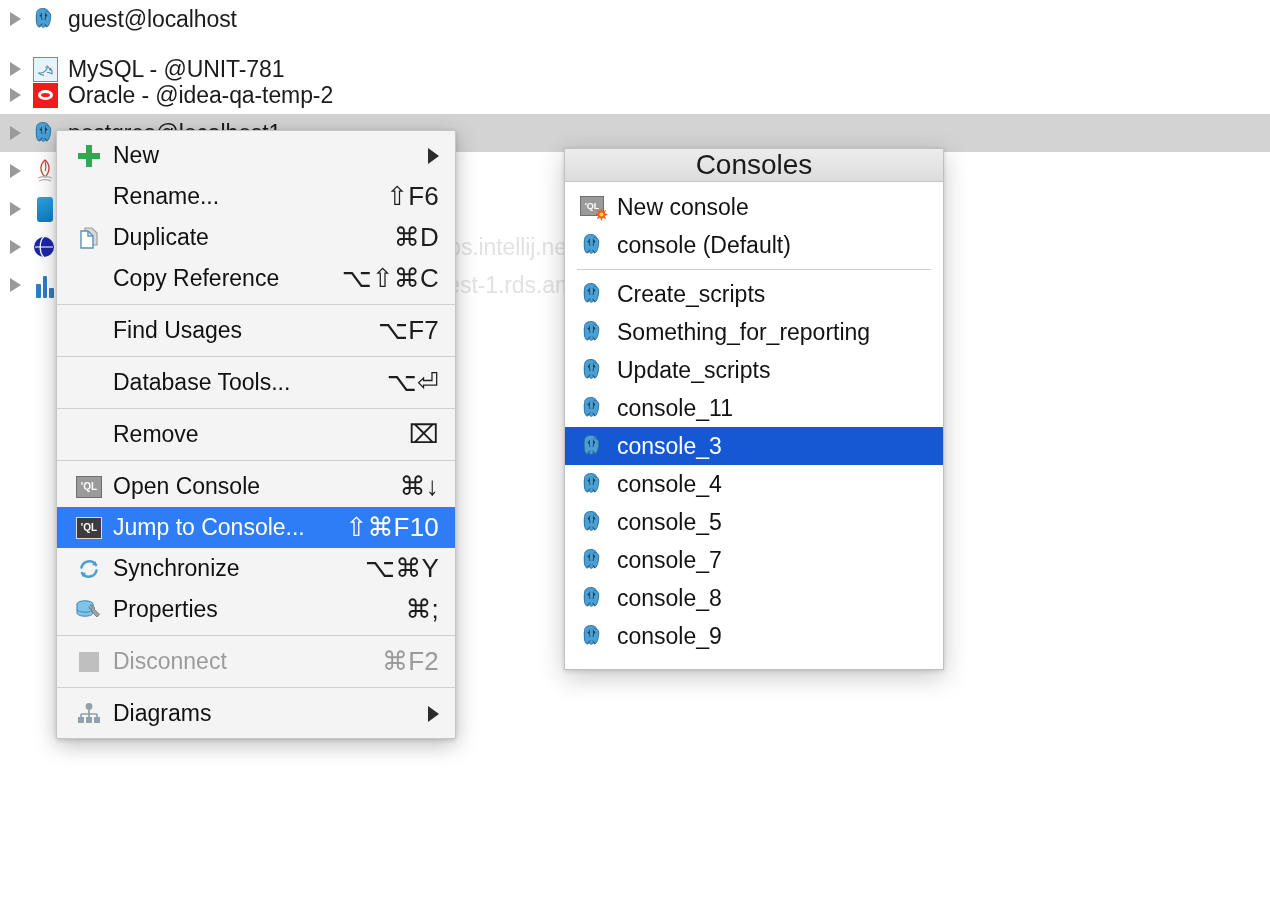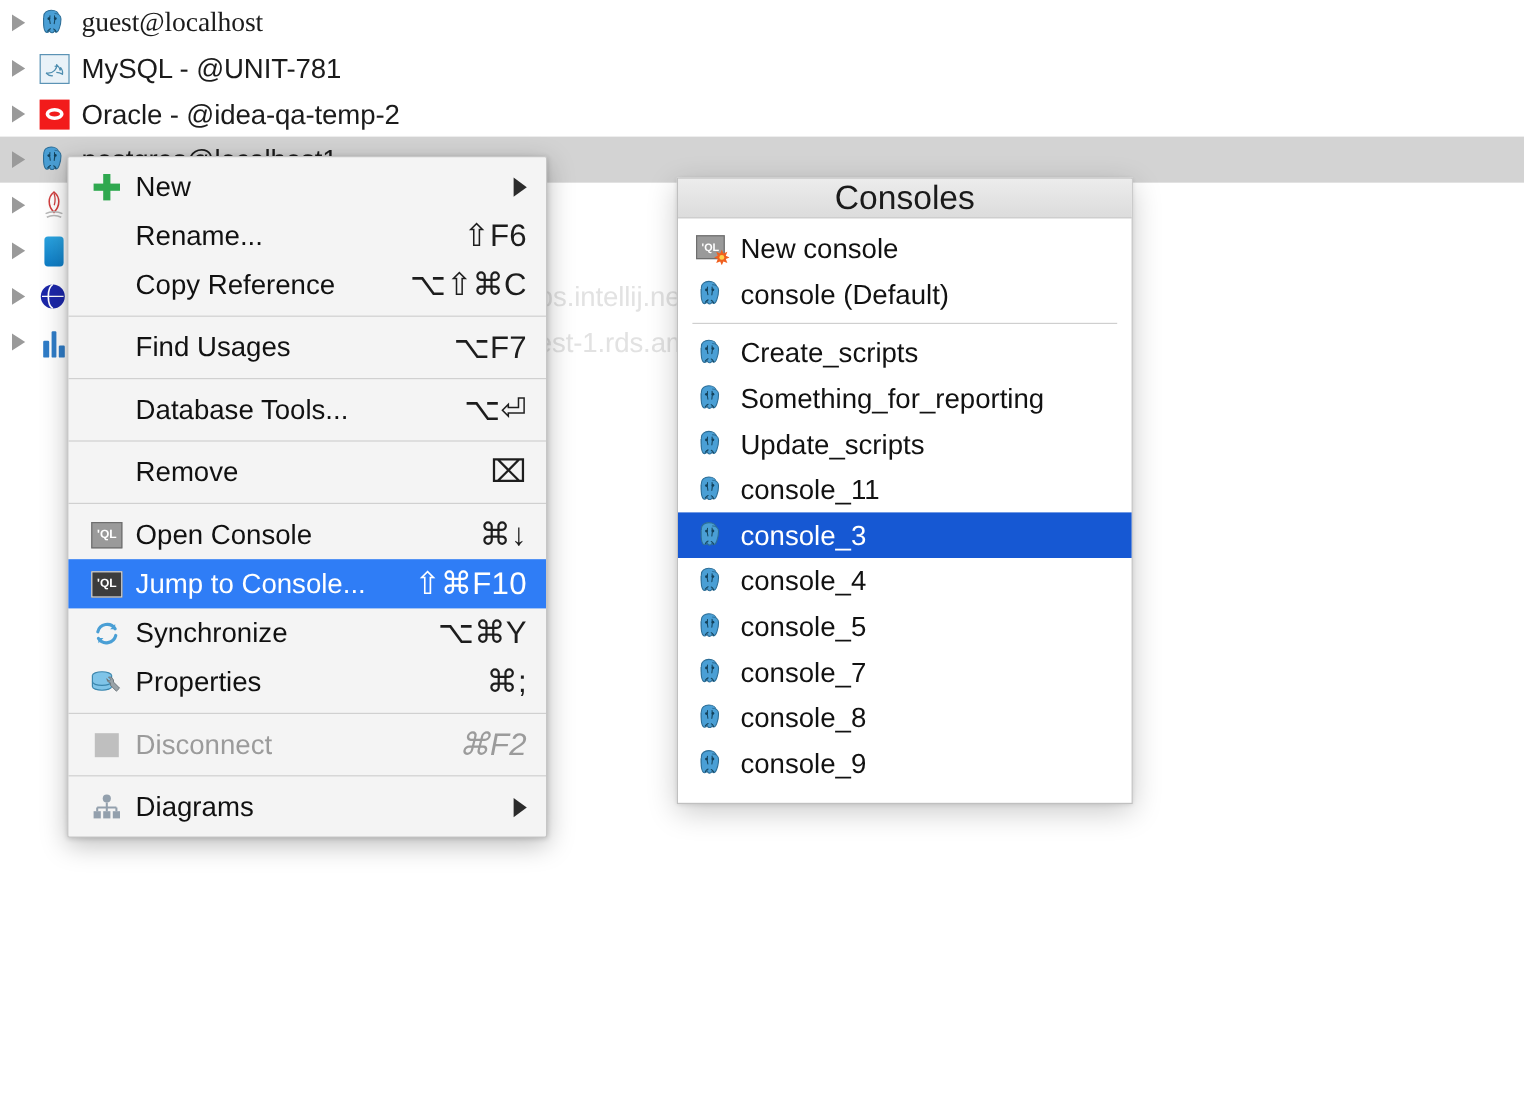--- a/index.html
+++ b/index.html
@@ -132,21 +132,21 @@
     margin-right: 8px;
   }
   .mi-label { flex: 1 1 auto; }
   .mi-shortcut {
     margin-left: 20px;
     font-size: 26px;
     color: #1d1d1d;
     letter-spacing: 0.2px;
   }
   .mi.hl .mi-shortcut { color: #ffffff; }
-  .mi.disabled .mi-shortcut { color: #9b9b9b; font-style: italic; }
+  .mi.disabled .mi-shortcut { color: #9b9b9b; }
   .mi-sub {
     margin-left: 18px;
     width: 0; height: 0;
     border-left: 11px solid #2b2b2b;
     border-top: 8px solid transparent;
     border-bottom: 8px solid transparent;
   }
   .mi-sep {
     height: 1px;
     background: #d0d0d0;
@@ -246,21 +246,21 @@
     background: #d3d3d3;
   }
 </style>
 </head>
 <body>
 
 <div id="root">
 
   <div id="tree">
       <div class="band" style="top: 114px; height: 38px; z-index: 0;"></div>
-      <div class="tree-row" style="top: 0px; font-family: Liberation Serif, serif;">
+      <div class="tree-row" style="top: 0px;">
         <span class="arrow-g"></span>
         <span class="tree-icon">
           <span class="ic-pg">
             <svg width="26" height="24" viewBox="0 0 26 24">
               <g fill="#4a9fd5" stroke="#2d6e97" stroke-width="0.9">
                 <path d="M4.5 6.5c0-3 2.6-5 6.2-5 3.6 0 6.3 1.8 6.3 5 0 2.2-.5 5.1-1.3 7.4-.6 1.8-1.4 3-2.3 3-.7 0-1-.5-1.2-1.2-.2.9-.8 1.6-1.7 1.6-1 0-1.6-.8-1.8-1.8-.4.9-1 1.5-1.8 1.5-1.1 0-1.8-1.3-2.2-3.4C4.3 11.3 4.5 8.4 4.5 6.5z"></path>
                 <path d="M13.5 4.2c2.9 0 5.3 1.7 5.3 4.6 0 2.3-.5 5.4-1.4 7.8-.7 1.9-1.5 3.3-2.6 3.3-.8 0-1.2-.6-1.4-1.5-.3 1.1-1 1.9-2 1.9-1.2 0-1.9-.9-2.1-2.1-.4 1.1-1.1 1.8-2.1 1.8-1.3 0-2.1-1.5-2.6-4C4.1 13.4 4.3 10 4.3 7.8"></path>
               </g>
               <g fill="none" stroke="#16465f" stroke-width="0.9" stroke-linecap="round">
                 <path d="M9.6 6.2c-.4 1.9-.2 4.6.3 6.4"></path>
@@ -268,21 +268,21 @@
                 <path d="M7.8 18.9c.6-1 1.4-1.7 2.3-2"></path>
                 <path d="M14.7 19.4c-.5-1.1-1.2-1.9-2-2.2"></path>
               </g>
               <circle cx="8.7" cy="8.6" r="1.15" fill="#13425c"></circle>
               <circle cx="14.1" cy="8.5" r="1.15" fill="#13425c"></circle>
             </svg>
           </span>
         </span>
         <span class="tree-label">guest@localhost</span>
       </div>
-      <div class="tree-row" style="top: 38px;">
+      <div class="tree-row" style="top: 50px;">
         <span class="arrow-g"></span>
         <span class="tree-icon">
           <span class="ic-mysql">
             <svg width="19" height="19" viewBox="0 0 20 20">
               <path d="M2.5 13.5c2.8.6 5.6-.3 7.6-2.3 1.4-1.4 2-3.2 1.7-5 1.5 1.2 2.6 2.9 3 4.8.4-.6.6-1.4.5-2.2 1.4 1.6 2 3.8 1.6 5.9-1.6-1.1-3.5-1.7-5.4-1.7" fill="none" stroke="#4f8eb0" stroke-width="1.1" stroke-linejoin="round"></path>
               <path d="M2.5 13.5c1.5 1.7 3.8 2.6 6 2.4" fill="none" stroke="#4f8eb0" stroke-width="1.1"></path>
               <circle cx="10.6" cy="7.6" r="0.7" fill="#4f8eb0"></circle>
             </svg>
           </span>
         </span>
@@ -369,20 +369,31 @@
         </span>
         <span class="mi-label">New</span>
         <span class="mi-sub"></span>
       </div>
       <div class="mi">
         <span class="mi-icon"></span>
         <span class="mi-label">Rename...</span>
         <span class="mi-shortcut">⇧F6</span>
       </div>
       <div class="mi">
+        <span class="mi-icon">
+          <span class="ic-dup"><svg width="24" height="24" viewBox="0 0 24 24">
+              <path d="M8 2h7l5 5v12H8z" fill="#d9d9d9" stroke="#a0a0a0" stroke-width="1.2"></path>
+              <path d="M4 5h7l5 5v12H4z" fill="#ffffff" stroke="#5b93b5" stroke-width="1.4"></path>
+              <path d="M11 5v5h5" fill="none" stroke="#5b93b5" stroke-width="1.4"></path>
+            </svg></span>
+        </span>
+        <span class="mi-label">Duplicate</span>
+        <span class="mi-shortcut">⌘D</span>
+      </div>
+      <div class="mi">
         <span class="mi-icon"></span>
         <span class="mi-label">Copy Reference</span>
         <span class="mi-shortcut">⌥⇧⌘C</span>
       </div>
       <div class="mi-sep"></div>
       <div class="mi">
         <span class="mi-icon"></span>
         <span class="mi-label">Find Usages</span>
         <span class="mi-shortcut">⌥F7</span>
       </div>

